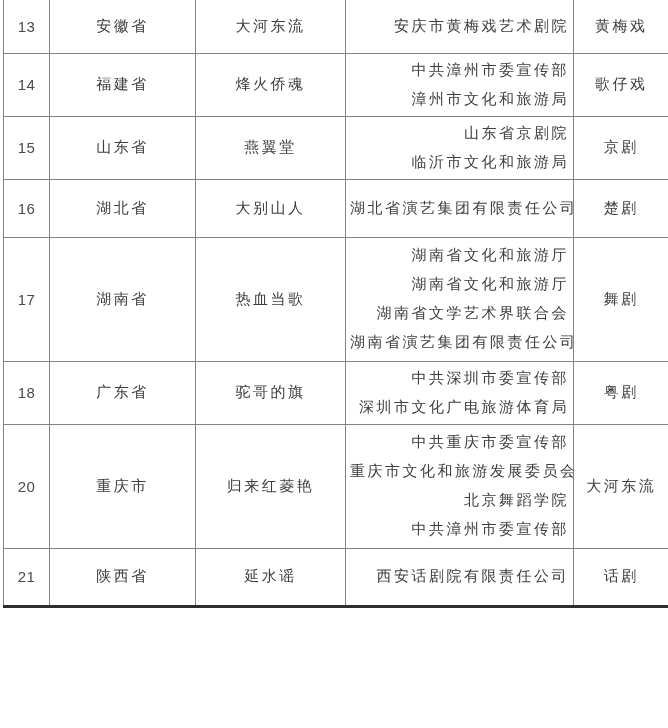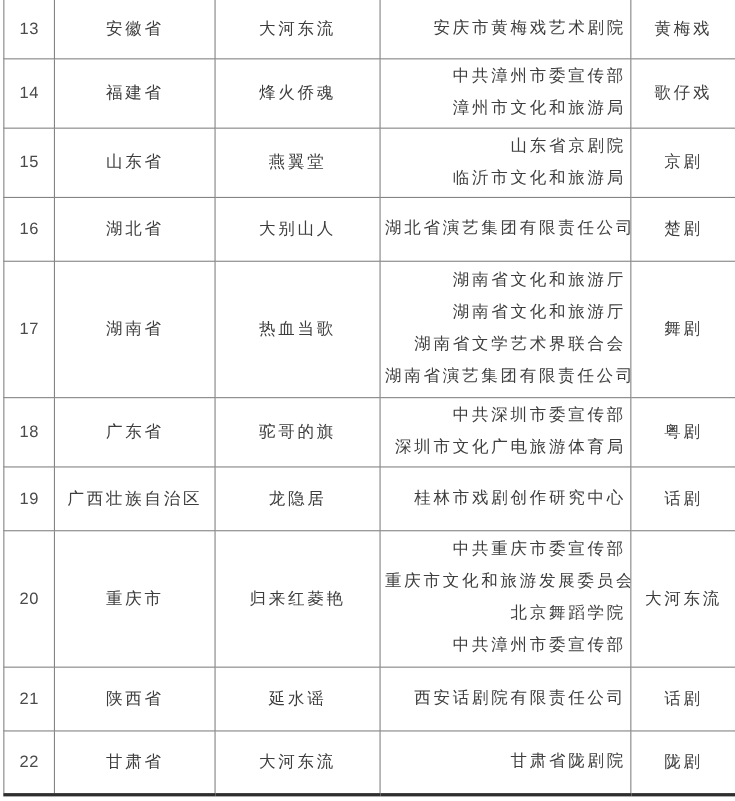--- a/index.html
+++ b/index.html
@@ -131,29 +131,20 @@
         <tr class="lines-2">
           <td class="num-cell">18</td>
           <td>广东省</td>
           <td>驼哥的旗</td>
           <td class="org-cell">
             <div class="org-line">中共深圳市委宣传部</div>
             <div class="org-line">深圳市文化广电旅游体育局</div>
           </td>
           <td>粤剧</td>
         </tr>
-        <tr class="lines-1">
-          <td class="num-cell">19</td>
-          <td>广西壮族自治区</td>
-          <td>龙隐居</td>
-          <td class="org-cell">
-            <div class="org-line">桂林市戏剧创作研究中心</div>
-          </td>
-          <td>话剧</td>
-        </tr>
         <tr class="lines-4">
           <td class="num-cell">20</td>
           <td>重庆市</td>
           <td>归来红菱艳</td>
           <td class="org-cell">
             <div class="org-line">中共重庆市委宣传部</div>
             <div class="org-line">重庆市文化和旅游发展委员会</div>
             <div class="org-line">北京舞蹈学院</div>
             <div class="org-line">中共漳州市委宣传部</div>
           </td>
@@ -161,24 +152,15 @@
         </tr>
         <tr class="lines-1">
           <td class="num-cell">21</td>
           <td>陕西省</td>
           <td>延水谣</td>
           <td class="org-cell">
             <div class="org-line">西安话剧院有限责任公司</div>
           </td>
           <td>话剧</td>
         </tr>
-        <tr class="lines-1">
-          <td class="num-cell">22</td>
-          <td>甘肃省</td>
-          <td>大河东流</td>
-          <td class="org-cell">
-            <div class="org-line">甘肃省陇剧院</div>
-          </td>
-          <td>陇剧</td>
-        </tr>
       </tbody>
   </table>
 </div>
 
 </body></html>

